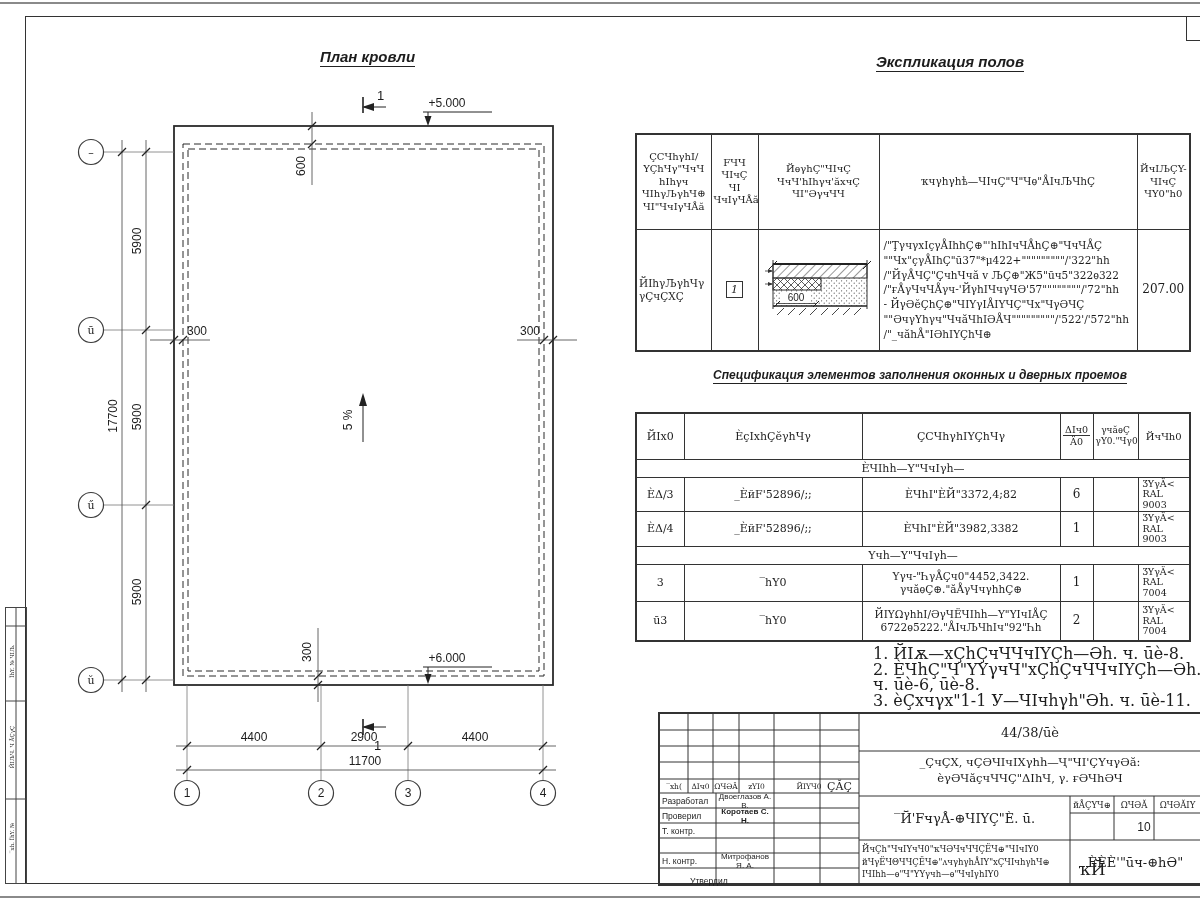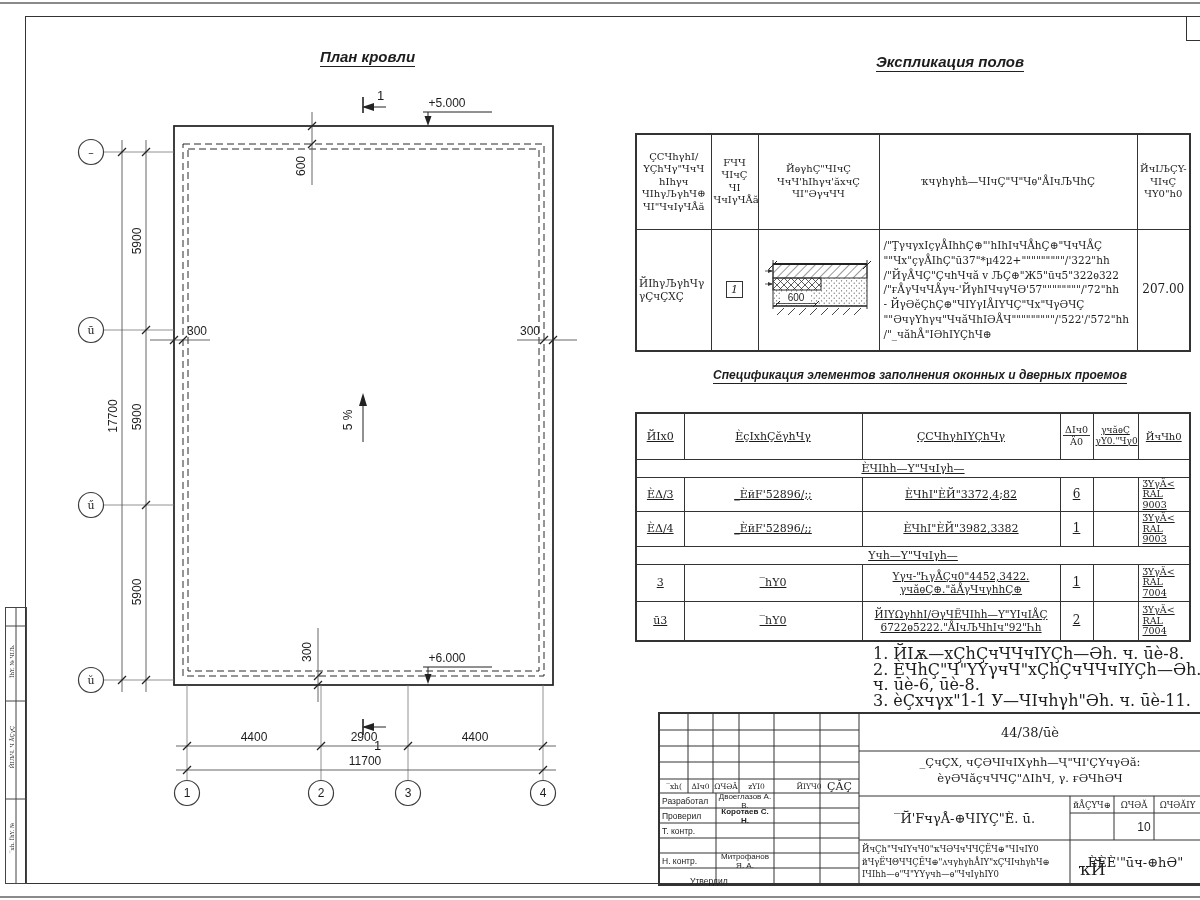--- a/index.html
+++ b/index.html
@@ -272,21 +272,21 @@
 /"_чăhÅ"IӘhIYÇhЧ⊕</td>
       <td class="san" style="font-size:12px;">207.00</td>
     </tr>
   </tbody>
     </table>
 
   <div class="abs dtitle" style="left:650px;top:368px;width:540px;font-size:12px;">
     <span>Спецификация элементов заполнения оконных и дверных проемов</span>
   </div>
 
-  <table class="t" style="left:635px;top:412px;width:554px;text-decoration:underline;">
+  <table class="t" style="left:635px;top:412px;width:554px;">
     <colgroup>
         <col style="width:48px">
         <col style="width:178px">
         <col style="width:198px">
         <col style="width:33px">
         <col style="width:45px">
         <col style="width:52px">
       </colgroup>
     <tbody>
         <tr style="height:46px">

